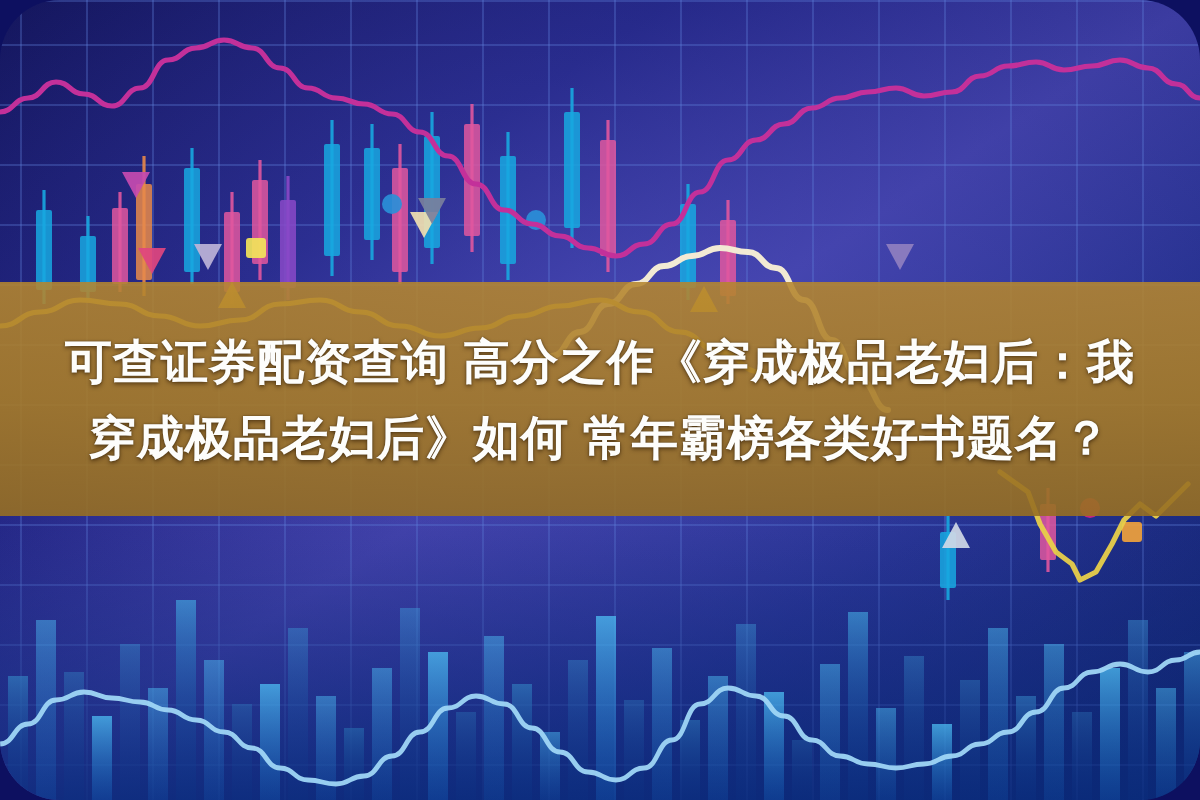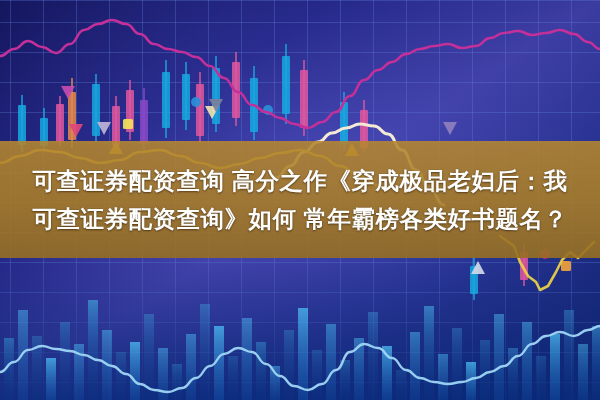--- a/index.html
+++ b/index.html
@@ -1,21 +1,21 @@
 <!DOCTYPE html>
 <html><head>
 <meta charset="utf-8">
 <style>
   html,body{margin:0;padding:0;}
   body{
     width:600px;height:400px;overflow:hidden;
     font-family:"Liberation Sans","DejaVu Sans",sans-serif;
     background:#0d1060;
   }
-  #stage{position:relative;width:600px;height:400px;overflow:hidden;}
+  #stage{position:relative;width:600px;height:400px;overflow:hidden;border-radius:30px;}
   #stage svg.layer{position:absolute;left:0;top:0;width:600px;height:400px;display:block;}
 
   
   #band{
     position:absolute;left:0;width:600px;
     display:flex;flex-direction:column;align-items:center;justify-content:center;
     pointer-events:none;
   }
   #headline{
     width:590px;
@@ -208,17 +208,17 @@
     <path id="line-magenta" fill="none" stroke="#c3309a" stroke-width="2.6" stroke-linejoin="round" stroke-linecap="round" d="M 0 56 C 7 56, 7 49, 14 49 C 21 49, 21 41, 28 41 C 35 41, 35 47, 42 47 C 49 47, 49 53, 56 53 C 63 53, 63 44, 70 44 C 77 44, 77 30, 84 30 C 91 30, 91 24, 98 24 C 105 24, 105 20, 112 20 C 119 20, 119 24, 126 24 C 133 24, 133 34, 140 34 C 147 34, 147 44, 154 44 C 161 44, 161 49, 168 49 C 175 49, 175 52, 182 52 C 189 52, 189 57, 196 57 C 203 57, 203 66, 210 66 C 217 66, 217 78, 224 78 C 231 78, 231 92, 238 92 C 245 92, 245 105, 252 105 C 259 105, 259 112, 266 112 C 273 112, 273 118, 280 118 C 287 118, 287 124, 294 124 C 301 124, 301 128, 308 128 C 315 128, 315 122, 322 122 C 329 122, 329 112, 336 112 C 343 112, 343 96, 350 96 C 357 96, 357 80, 364 80 C 371 80, 371 70, 378 70 C 385 70, 385 62, 392 62 C 399 62, 399 54, 406 54 C 413 54, 413 49, 420 49 C 427 49, 427 46, 434 46 C 441 46, 441 44, 448 44 C 455 44, 455 48, 462 48 C 469 48, 469 46, 476 46 C 483 46, 483 38, 490 38 C 497 38, 497 33, 504 33 C 511 33, 511 31, 518 31 C 525 31, 525 35, 532 35 C 539 35, 539 33, 546 33 C 553 33, 553 30, 560 30 C 567 30, 567 34, 574 34 C 581 34, 581 42, 588 42 C 594 42, 594 49, 600 49"></path>
     <path id="line-blue" fill="none" stroke="#9fd6f5" stroke-width="2.4" stroke-linejoin="round" stroke-linecap="round" opacity="0.95" d="M 0 372 C 7 372, 7 362, 14 362 C 21 362, 21 350, 28 350 C 35 350, 35 346, 42 346 C 49 346, 49 349, 56 349 C 63 349, 63 351, 70 351 C 77 351, 77 355, 84 355 C 91 355, 91 360, 98 360 C 105 360, 105 366, 112 366 C 119 366, 119 374, 126 374 C 133 374, 133 384, 140 384 C 147 384, 147 390, 154 390 C 161 390, 161 392, 168 392 C 175 392, 175 388, 182 388 C 189 388, 189 378, 196 378 C 203 378, 203 366, 210 366 C 217 366, 217 354, 224 354 C 231 354, 231 348, 238 348 C 245 348, 245 352, 252 352 C 259 352, 259 364, 266 364 C 273 364, 273 376, 280 376 C 287 376, 287 386, 294 386 C 301 386, 301 390, 308 390 C 315 390, 315 384, 322 384 C 329 384, 329 370, 336 370 C 343 370, 343 352, 350 352 C 357 352, 357 344, 364 344 C 371 344, 371 348, 378 348 C 385 348, 385 358, 392 358 C 399 358, 399 370, 406 370 C 413 370, 413 378, 420 378 C 427 378, 427 382, 434 382 C 441 382, 441 384, 448 384 C 455 384, 455 382, 462 382 C 469 382, 469 378, 476 378 C 483 378, 483 372, 490 372 C 497 372, 497 366, 504 366 C 511 366, 511 356, 518 356 C 525 356, 525 344, 532 344 C 539 344, 539 336, 546 336 C 553 336, 553 332, 560 332 C 567 332, 567 336, 574 336 C 581 336, 581 330, 588 330 C 594 330, 594 326, 600 326"></path>
     <path id="line-cream" fill="none" stroke="#f2ead4" stroke-width="3" stroke-linejoin="round" stroke-linecap="round" d="M 262 186 C 269 186, 269 178, 276 178 C 283 178, 283 166, 290 166 C 297 166, 297 152, 304 152 C 311 152, 311 142, 318 142 C 325 142, 325 133, 332 133 C 339 133, 339 128, 346 128 C 353 128, 353 124, 360 124 C 367 124, 367 126, 374 126 C 381 126, 381 134, 388 134 C 395 134, 395 150, 402 150 C 409 150, 409 170, 416 170 C 423 170, 423 190, 430 190 C 437 190, 437 205, 444 205"></path>
     <path id="line-gold" fill="none" stroke="#e8cf4a" stroke-width="2.6" stroke-linejoin="round" stroke-linecap="round" opacity="0.95" d="M 0 163 C 10 163, 10 156, 20 156 C 30 156, 30 150, 40 150 C 50 150, 50 152, 60 152 C 70 152, 70 158, 80 158 C 90 158, 90 163, 100 163 C 110 163, 110 160, 120 160 C 130 160, 130 152, 140 152 C 150 152, 150 150, 160 150 C 170 150, 170 156, 180 156 C 190 156, 190 163, 200 163 C 210 163, 210 168, 220 168 C 230 168, 230 164, 240 164 C 250 164, 250 158, 260 158 C 270 158, 270 153, 280 153 C 290 153, 290 150, 300 150 C 310 150, 310 156, 320 156 C 330 156, 330 166, 340 166 C 350 166, 350 176, 360 176 C 370 176, 370 186, 380 186"></path>
     <path id="line-gold2" fill="none" stroke="#e8cf4a" stroke-width="2.6" stroke-linejoin="round" stroke-linecap="round" opacity="0.95" d="M 500 236 L 514 246 L 520 262 L 528 276 L 536 282 L 540 290 L 548 286 L 556 272 L 562 260 L 570 252 L 578 258 L 586 250 L 594 242"></path>
   </svg>
 
   <div id="band" style="top: 141px; height: 117px; background: linear-gradient(rgba(181, 134, 46, 0.88) 0%, rgba(168, 124, 40, 0.9) 50%, rgba(150, 110, 34, 0.9) 100%);">
     <div id="headline" style="color: rgb(253, 253, 251);">
       <span class="l1">可查证券配资查询 高分之作《穿成极品老妇后：我</span>
-      <span class="l2">可查证券配资查询》如何 常年霸榜各类好书题名？</span>
+      <span class="l2">穿成极品老妇后》如何 常年霸榜各类好书题名？</span>
     </div>
   </div>
 
 </div>
 
 </body></html>

